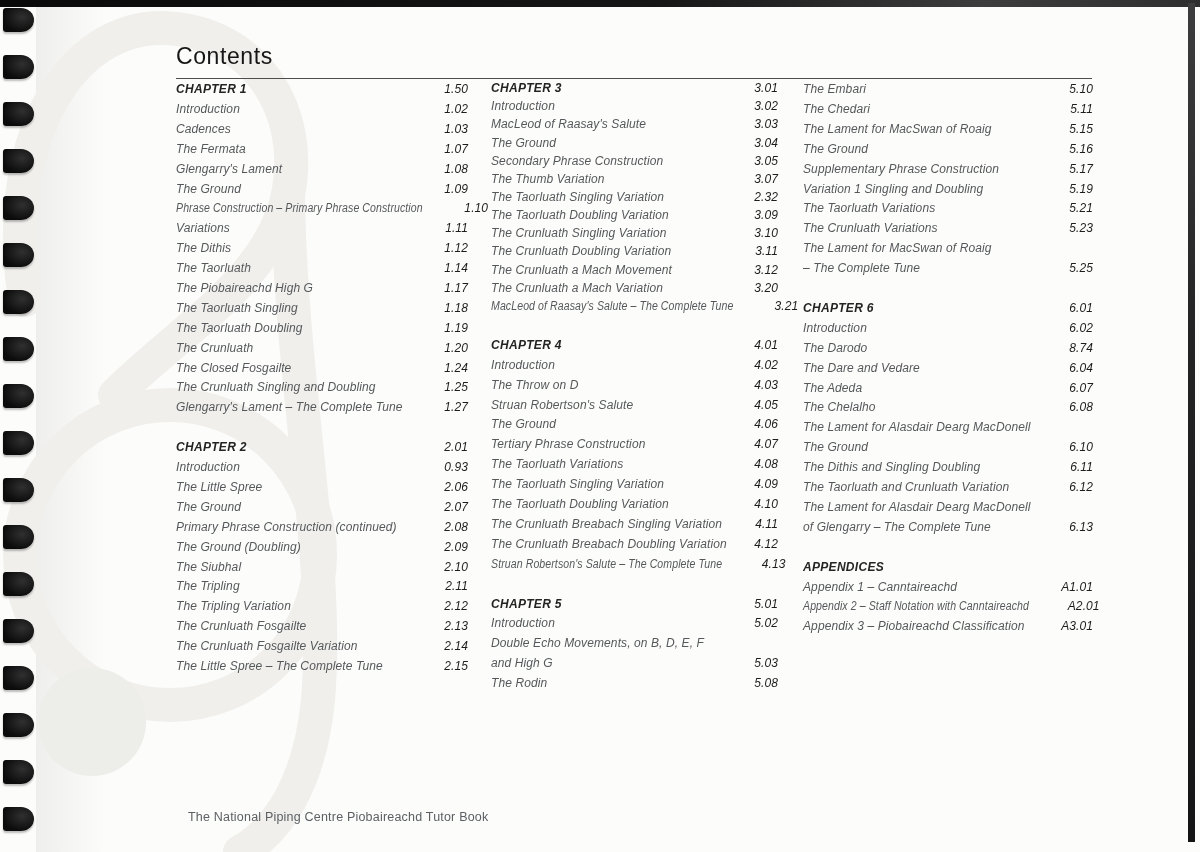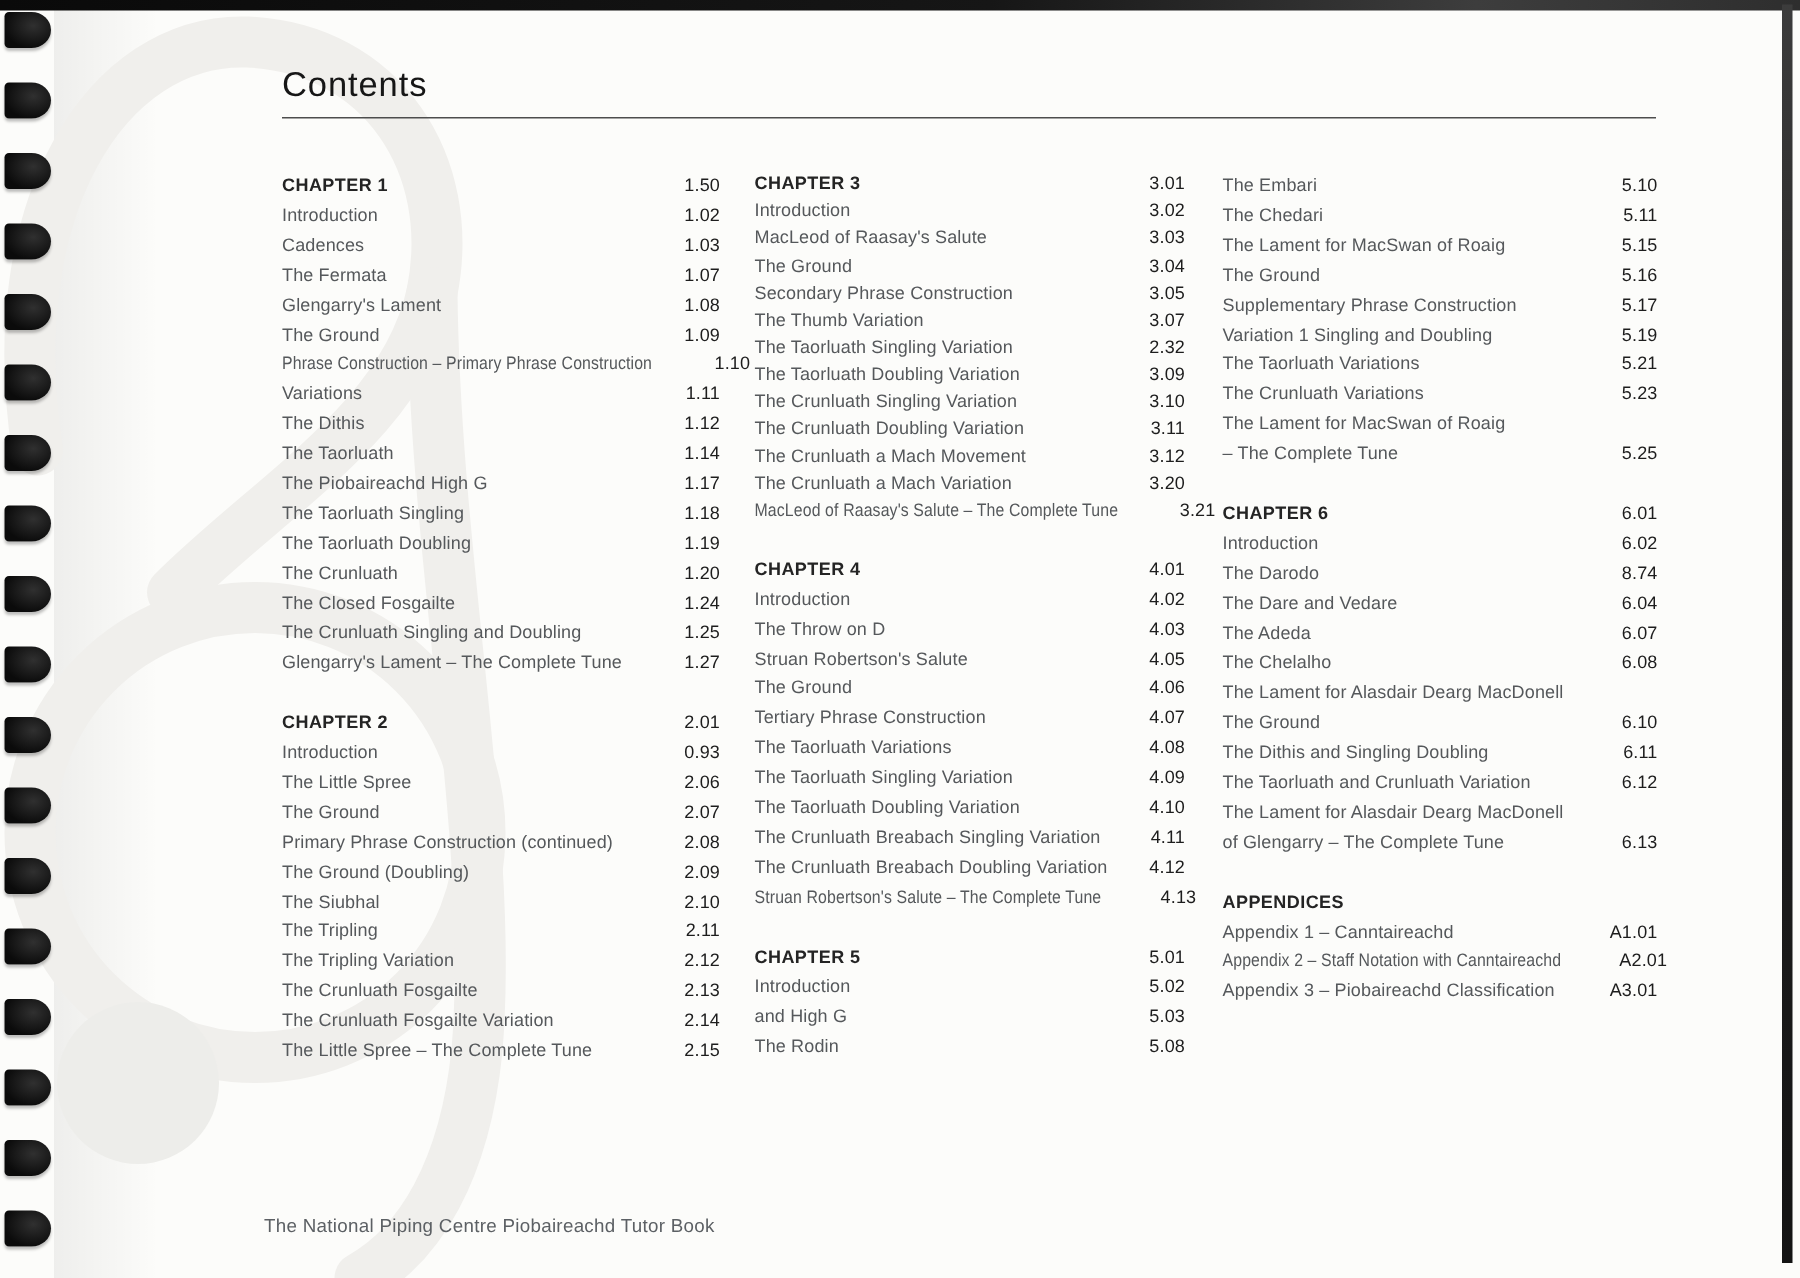--- a/index.html
+++ b/index.html
@@ -26,48 +26,48 @@
   }
   .spiral{position:absolute;left:0;top:0;bottom:0;width:44px;z-index:5;}
   .coil{
     position:absolute;left:3px;width:31px;height:24px;
     background:radial-gradient(ellipse at 62% 38%, #303030 0%, #0b0b0b 72%);
     border-radius:3px 13px 13px 3px / 3px 12px 12px 3px;
     box-shadow:0 2px 2px rgba(0,0,0,0.25);
   }
   .watermark{position:absolute;left:0;top:0;z-index:1;pointer-events:none;}
 
-  .content{position:absolute;left:188px;top:44px;z-index:3;}
+  .content{position:absolute;left:176px;top:44px;z-index:3;}
   .contents-title{
     font-size:23px;font-weight:400;color:#161616;
     letter-spacing:0.6px;margin:0;line-height:1.05;
   }
   .rule{width:916px;height:1px;background:#4d4d4d;margin-top:10px;}
 
-  .columns{display:flex;margin-top:34px;}
+  .columns{display:flex;font-style:italic;}
   .toc-column{flex:0 0 auto;}
   .toc-column:nth-child(1){width:292px;margin-right:23px;}
   .toc-column:nth-child(2){width:287px;margin-right:25px;}
   .toc-column:nth-child(3){width:290px;}
 
   .section{margin-top:20px;}
   .section:first-child{margin-top:0;}
 
   .row{
     display:flex;align-items:center;height:19.9px;
     font-size:12px;color:#55585b;letter-spacing:0.1px;
   }
   .section.compact .row{height:18.15px;}
   .row .title{white-space:nowrap;}
   .row .title.squeeze{transform:scaleX(0.88);transform-origin:left center;}
   .row .page{margin-left:auto;padding-left:8px;color:#1d1d1d;}
   .row.heading .title{font-weight:bold;color:#242424;letter-spacing:0.3px;}
 
   .footer{
-    position:absolute;left:176px;top:810px;z-index:3;
+    position:absolute;left:188px;top:810px;z-index:3;
     font-size:12.5px;color:#5c6064;letter-spacing:0.2px;
   }
 </style>
 </head>
 <body>
 
 <div class="paper">
   <svg class="watermark" width="430" height="852" viewBox="0 0 430 852" aria-hidden="true">
     <g fill="none" stroke="#f0efec" stroke-width="34" stroke-linecap="round">
       <path d="M 25 300 C 0 140 70 25 165 28 C 255 32 305 110 288 195 C 270 280 180 330 115 395"></path>
@@ -336,20 +336,24 @@
         <div class="section">
           <div class="row heading">
             <span class="title">CHAPTER 5</span>
             <span class="page">5.01</span>
           </div>
           <div class="row">
             <span class="title">Introduction</span>
             <span class="page">5.02</span>
           </div>
           <div class="row">
+            <span class="title">Double Echo Movements, on B, D, E, F</span>
+            <span class="page"></span>
+          </div>
+          <div class="row">
             <span class="title">and High G</span>
             <span class="page">5.03</span>
           </div>
           <div class="row">
             <span class="title">The Rodin</span>
             <span class="page">5.08</span>
           </div>
         </div>
       </div>
       <div class="toc-column">

